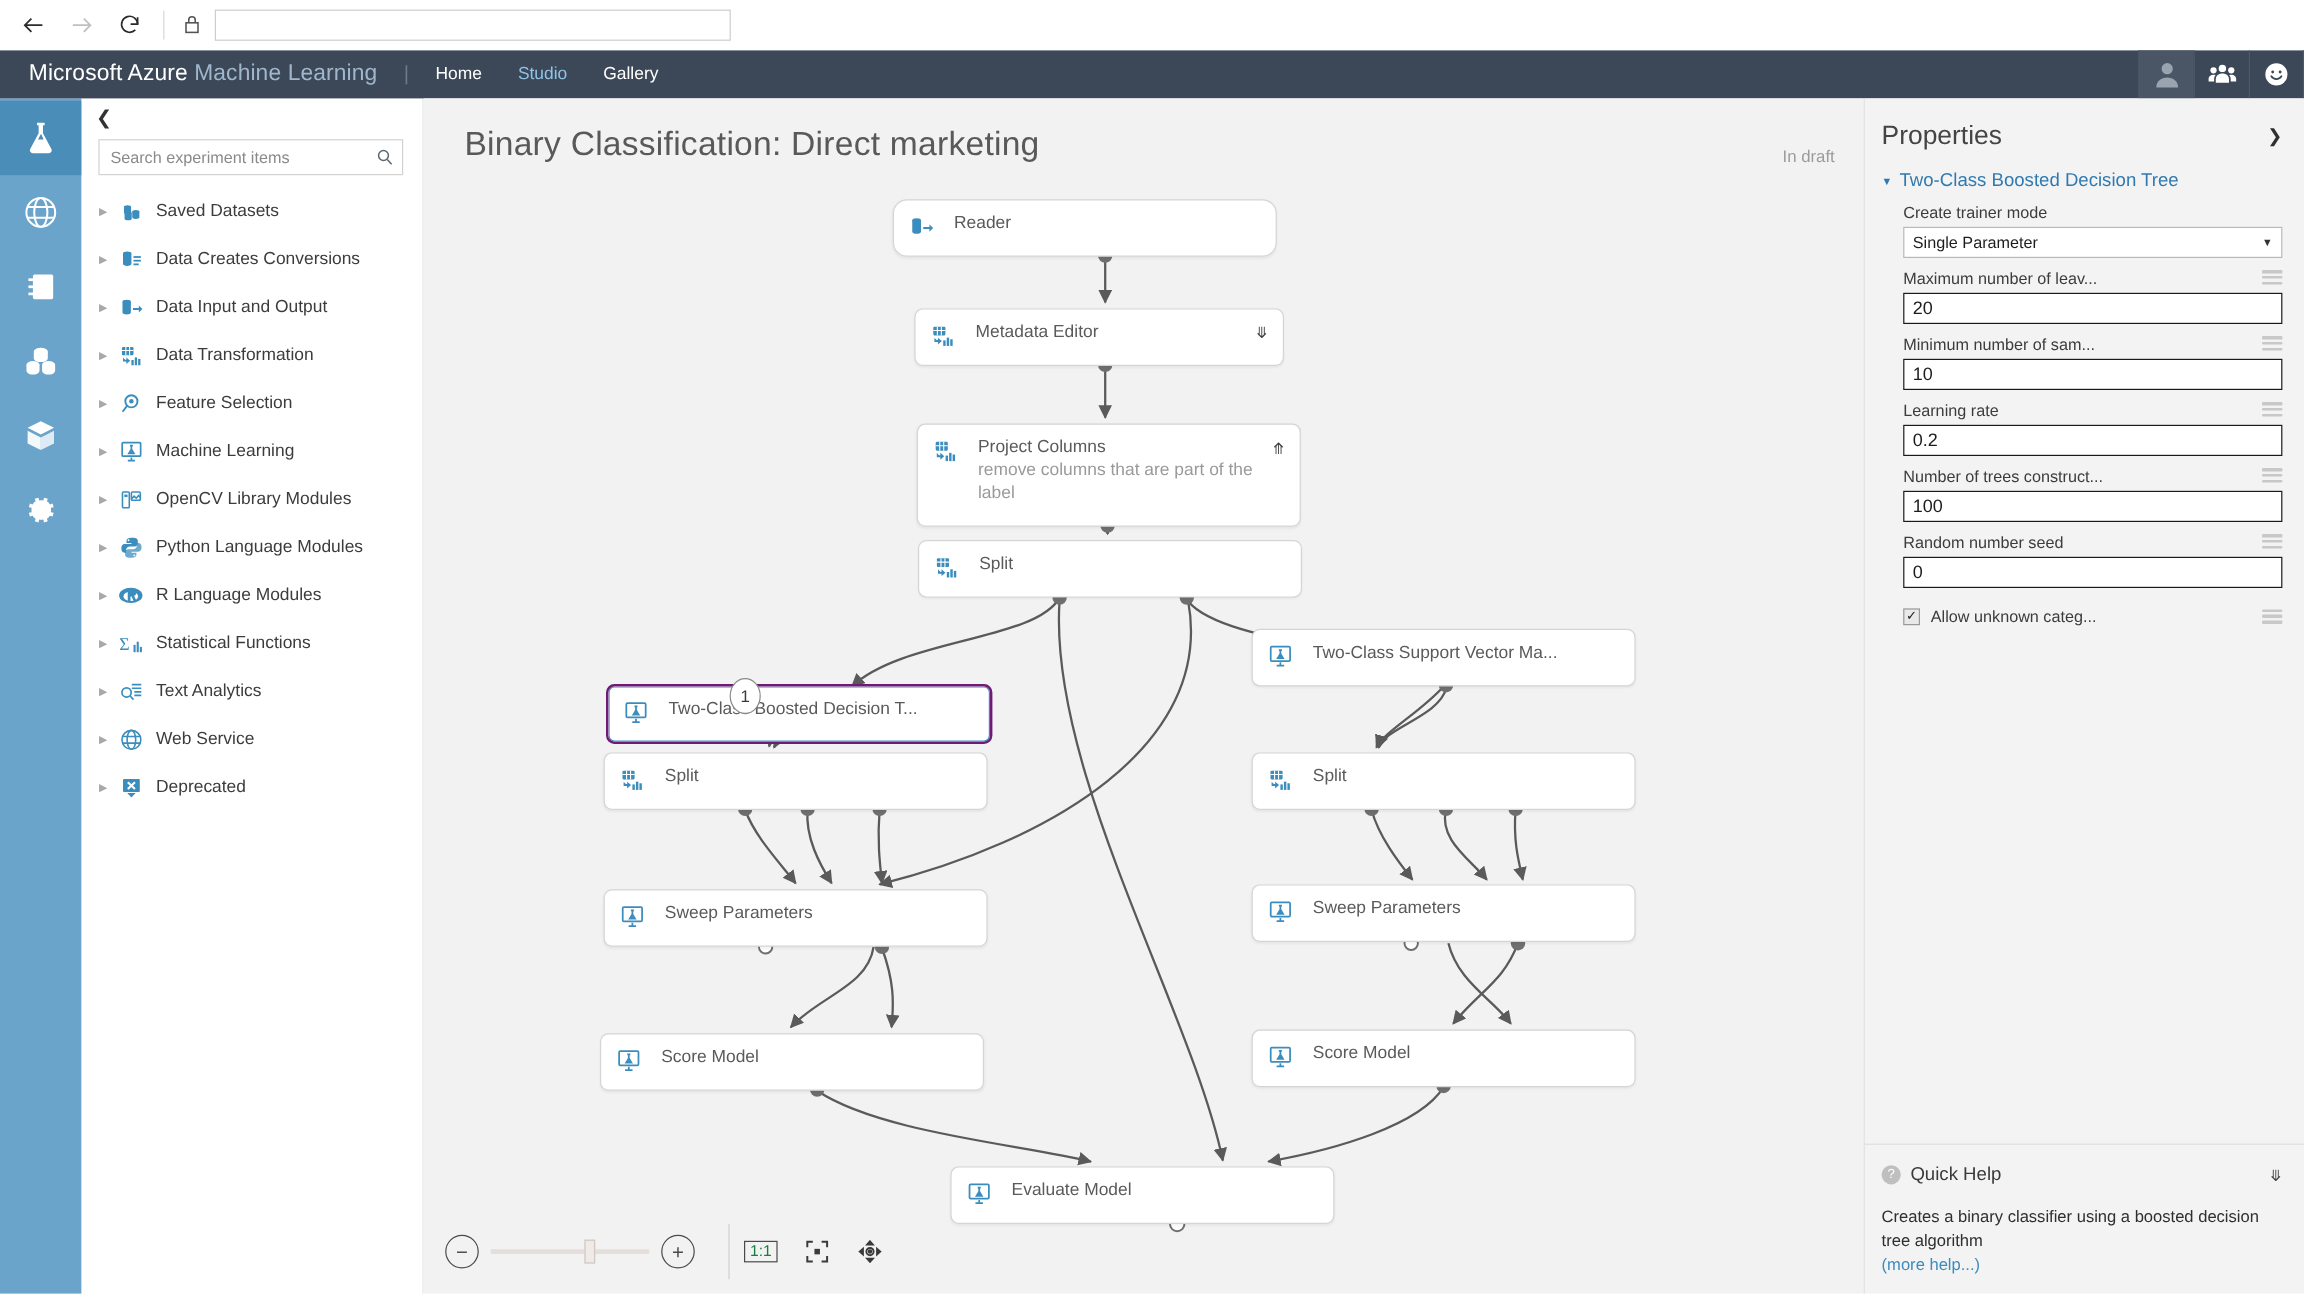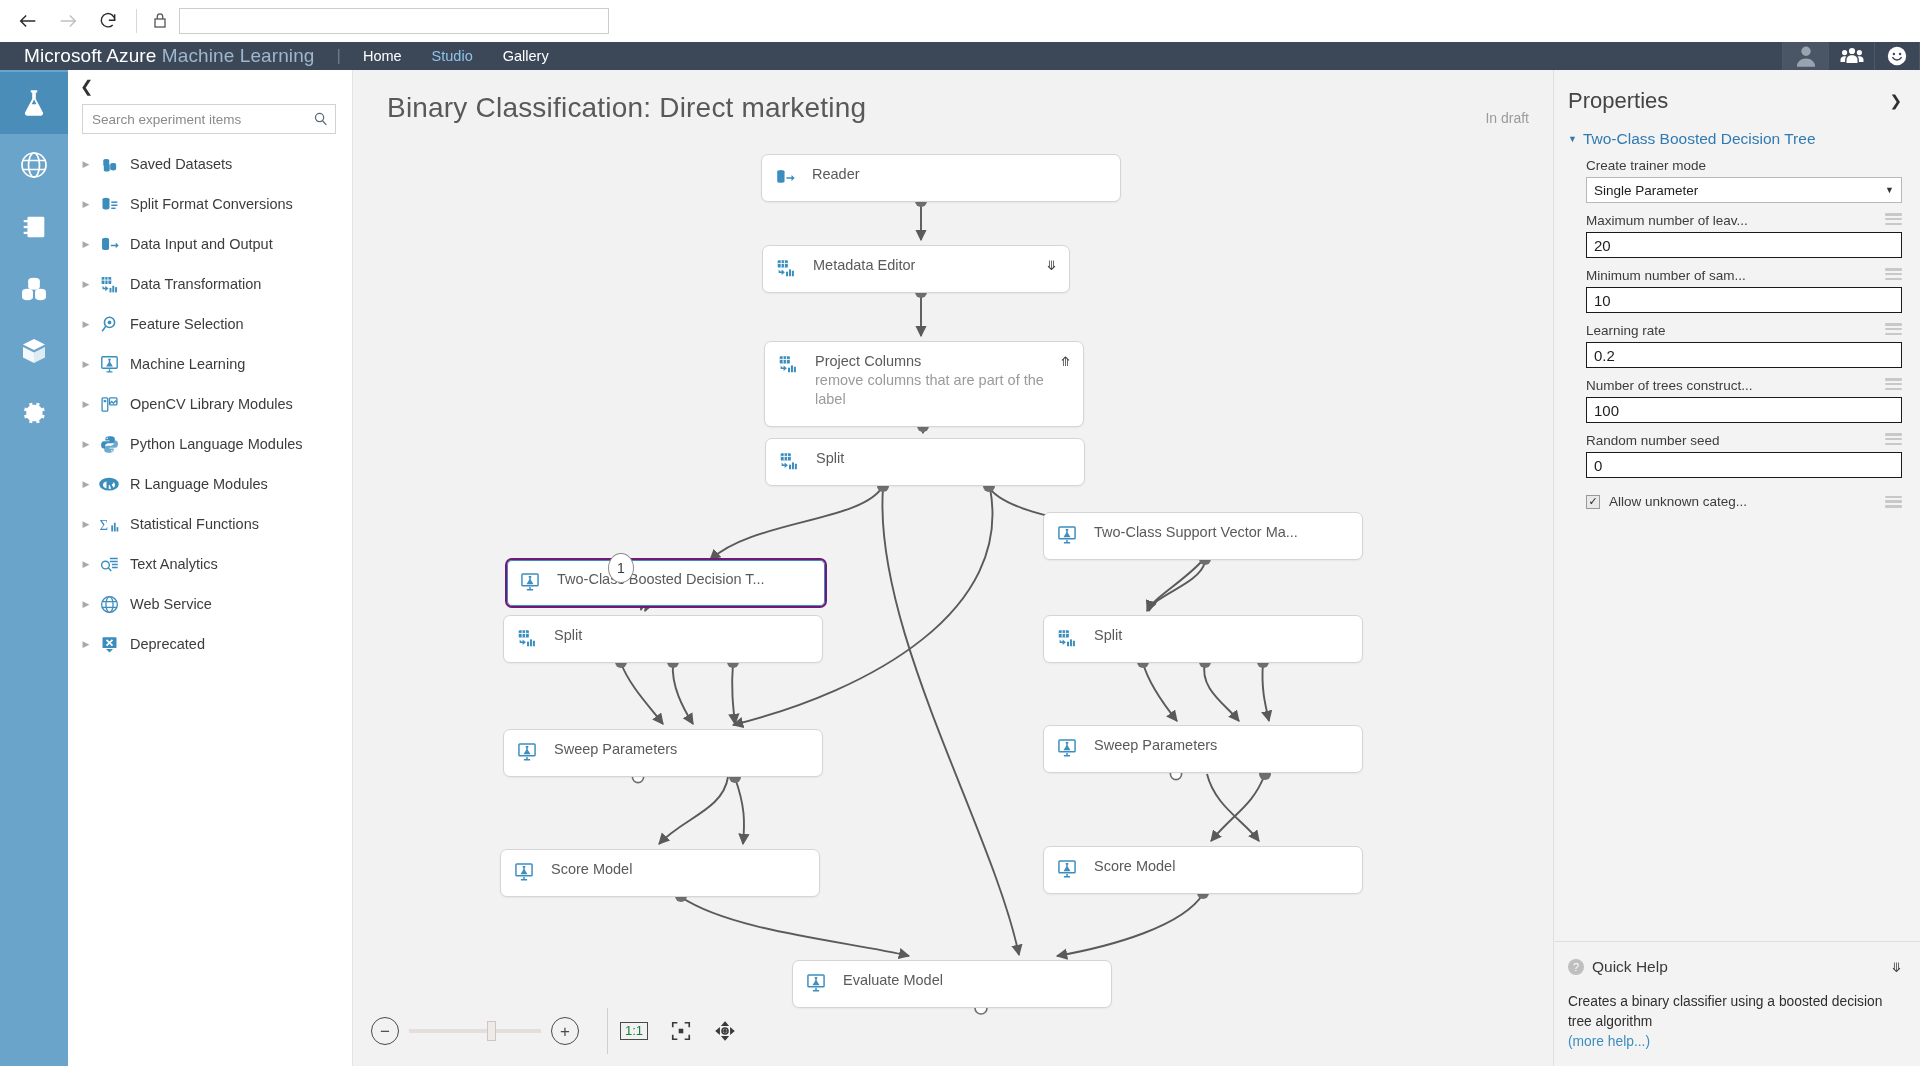--- a/index.html
+++ b/index.html
@@ -28,21 +28,21 @@
   }
   .lock-icon { width: 30px; display:flex; align-items:center; justify-content:center; color:#555; }
   .url-bar {
     flex: 0 0 430px; height: 26px;
     background: #ffffff; border: 1px solid #cdcdcd;
     margin-left: 4px;
   }
 
   
   .azure-nav {
-    height: 28px; width: 100%;
+    height: 40px; width: 100%;
     background: #3c4858;
     display: flex; align-items: center;
     color: #ffffff;
     position: relative;
   }
   .brand {
     margin-left: 24px; font-size: 19px; letter-spacing: .1px;
   }
   .brand .dim { color: #9fb6cc; }
   .nav-sep {
@@ -393,21 +393,21 @@
         <span class="tri">▶</span>
         <span class="tree-ico">
           <svg width="21" height="21" viewBox="0 0 24 24" fill="currentColor">
               <ellipse cx="8" cy="6" rx="4" ry="1.8"></ellipse>
               <path d="M4 6v10c0 1 1.8 1.8 4 1.8s4-.8 4-1.8V6z"></path>
               <rect x="14" y="8.5" width="7" height="1.7"></rect>
               <rect x="14" y="12" width="7" height="1.7"></rect>
               <rect x="14" y="15.5" width="5" height="1.7"></rect>
             </svg>
         </span>
-        <span class="tree-label">Split Format Conversions</span>
+        <span class="tree-label">Data Creates Conversions</span>
       </div>
 
       <div class="tree-item">
         <span class="tri">▶</span>
         <span class="tree-ico">
           <svg width="21" height="21" viewBox="0 0 24 24" fill="currentColor">
               <ellipse cx="7.5" cy="6.2" rx="4" ry="1.9"></ellipse>
               <path d="M3.5 6.2v10.3c0 1 1.8 1.9 4 1.9s4-.9 4-1.9V6.2z"></path>
               <path d="M13.5 12.2h5.6v-2.4l3.4 3.3-3.4 3.3V14h-5.6z"></path>
             </svg>
@@ -597,21 +597,21 @@
           <circle cx="850" cy="823" r="6"></circle>
         </g>
         <g fill="#ffffff" stroke="#6f6f6f" stroke-width="1.6">
           <circle cx="285" cy="707" r="5.6"></circle>
           <circle cx="823" cy="704" r="5.6"></circle>
           <circle cx="628" cy="938" r="6"></circle>
         </g>
       </svg>
     </div>
 
-    <div class="node" style="left:408px;top:84px;width:360px;height:48px;">
+    <div class="node" style="left:391px;top:84px;width:320px;height:48px;border-radius:12px;">
       <span class="node-ico">
         <svg width="22" height="22" viewBox="0 0 24 24" fill="#3b8dbd">
             <ellipse cx="7.5" cy="6.2" rx="4" ry="1.9"></ellipse>
             <path d="M3.5 6.2v10.3c0 1 1.8 1.9 4 1.9s4-.9 4-1.9V6.2z"></path>
             <path d="M13.5 12.2h5.6v-2.4l3.4 3.3-3.4 3.3V14h-5.6z"></path>
           </svg>
       </span>
       <span class="node-text">Reader</span>
     </div>
 

